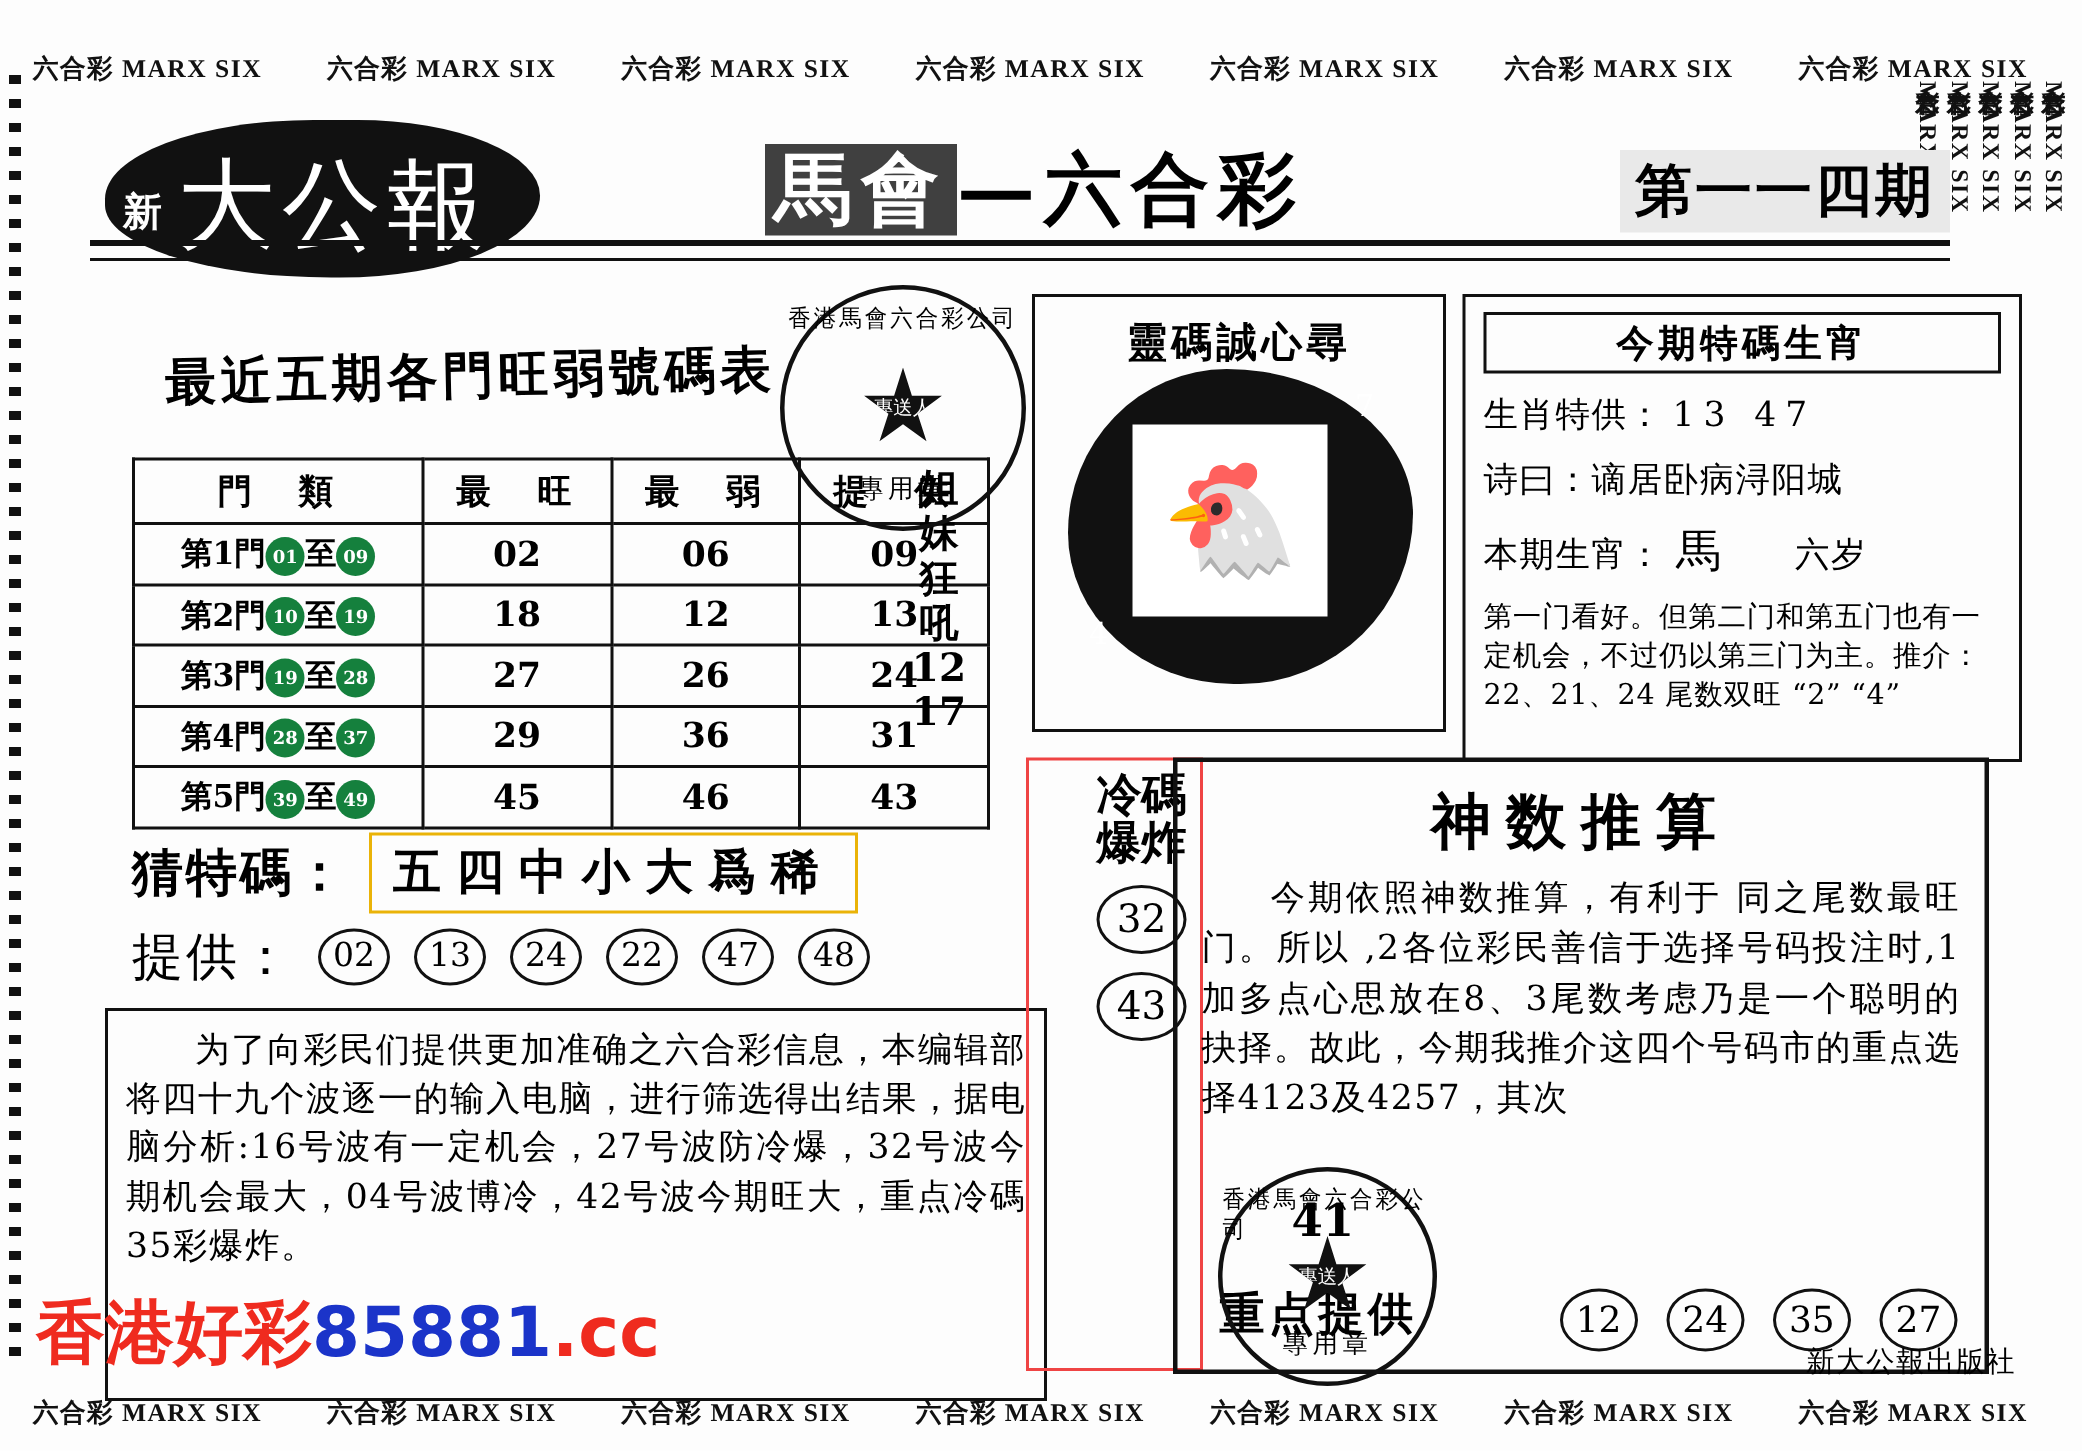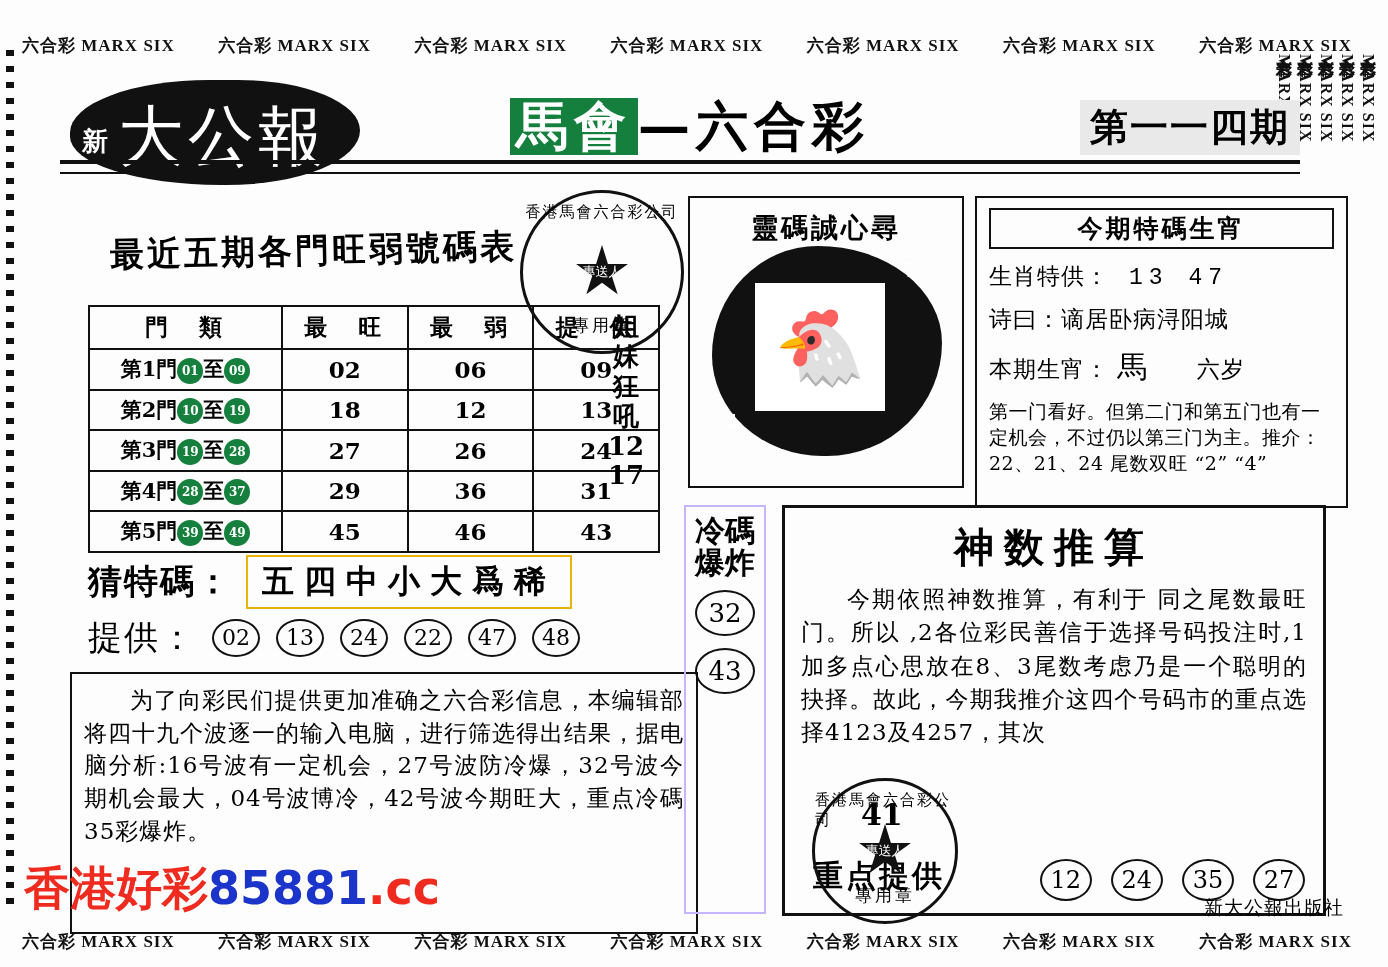--- a/index.html
+++ b/index.html
@@ -51,21 +51,21 @@
     font-family:"DejaVu Serif", serif;
   }
   .logo-main{
     position:absolute;left:58px;top:12px;color:#fff;font-size:66px;font-weight:400;
     letter-spacing:4px;font-family:"DejaVu Serif", serif;
   }
   .title-mid{
     position:absolute;left:450px;top:12px;font-size:52px;font-weight:700;letter-spacing:6px;
   }
   .title-mid .blk{
-    background:#15803d;color:#fff;padding:0 6px;font-family:Liberation Serif, serif;
+    background:#404040;color:#fff;padding:0 6px;
   }
   .issue{
     position:absolute;right:30px;top:20px;font-size:38px;font-weight:700;letter-spacing:2px;
     background:#e9e9e9;padding:2px 10px;
   }
   .mast-rule1{left:60px;top:160px;width:1240px;height:4px;}
   .mast-rule2{left:60px;top:172px;width:1240px;height:2px;}
 
   
   .left-head{
@@ -105,21 +105,21 @@
   }
   .article p{margin:0;text-indent:2em;}
 
   
   .vert-sisters{
     position:absolute;left:604px;top:312px;width:44px;
     font-size:26px;font-weight:700;line-height:1.15;text-align:center;
   }
   .cold-col{
     position:absolute;left:684px;top:505px;width:78px;
-    border:2px solid #c4b5fd;height:405px;
+    border:2px solid #ef4444;height:405px;padding-left:36px;
   }
   .cold-title{
     font-size:30px;font-weight:700;text-align:center;line-height:1.05;padding-top:8px;
   }
   .cold-ball{
     width:56px;height:42px;line-height:42px;margin:12px auto 0;text-align:center;
     border:2px solid #111;border-radius:50%;font-size:26px;
   }
 
   
@@ -145,21 +145,21 @@
   }
 
   .box-zodiac{
     position:absolute;left:975px;top:196px;width:345px;height:288px;border:2px solid #111;
     padding:10px 12px;
   }
   .zod-head{
     border:2px solid #111;text-align:center;font-size:25px;font-weight:700;letter-spacing:3px;padding:2px 0;
   }
   .zod-line{font-size:23px;margin-top:12px;letter-spacing:1px;}
-  .zod-line .nums{letter-spacing:6px;margin-left:20px;font-family:Liberation Mono, monospace;}
+  .zod-line .nums{letter-spacing:6px;margin-left:6px;}
   .zod-horse{font-size:30px;}
   .zod-note{font-size:19px;line-height:1.38;margin-top:10px;letter-spacing:0.5px;}
 
   
   .box-shen{
     position:absolute;left:782px;top:505px;width:538px;height:405px;border:3px solid #111;
   }
   .shen-title{
     text-align:center;font-size:40px;font-weight:700;letter-spacing:10px;margin-top:12px;
   }

